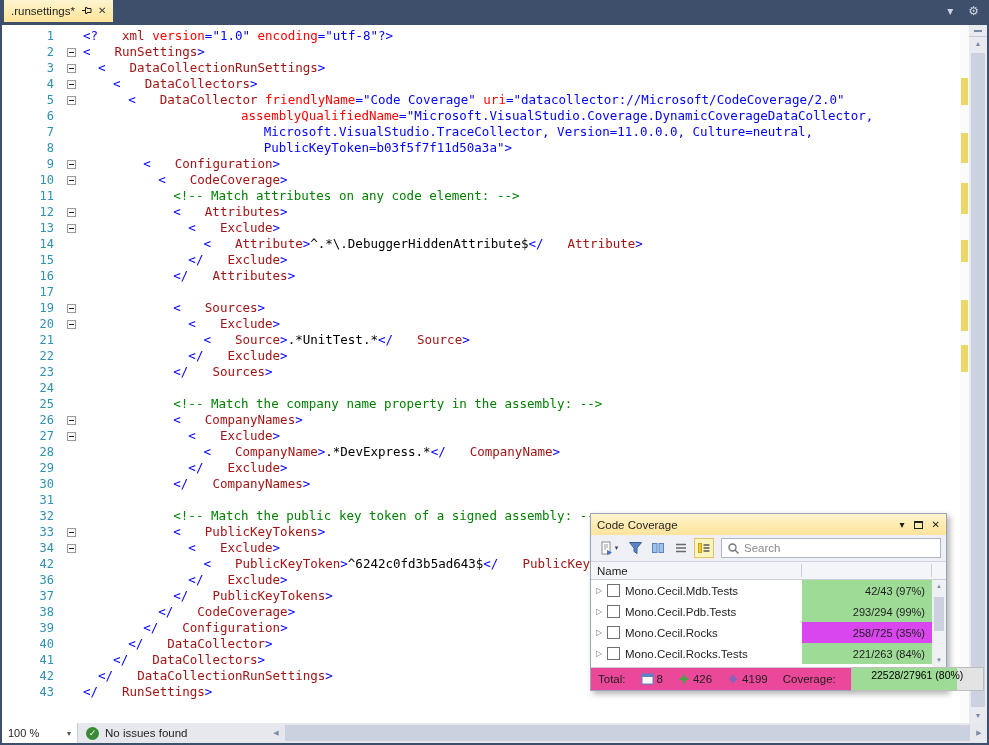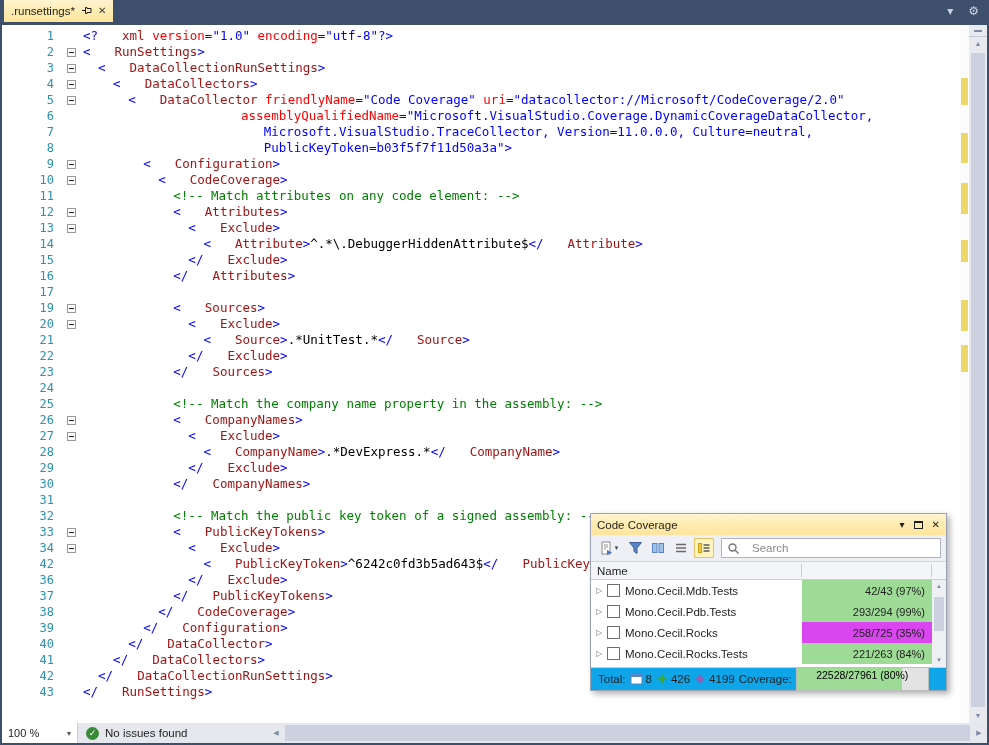--- a/index.html
+++ b/index.html
@@ -53,39 +53,39 @@
   .coverage-panel { position:absolute; left:588px; top:488px; width:357px; height:178px; background:#EEF0F6; border:1px solid #9AA4B5; box-shadow:3px 3px 6px rgba(0,0,0,0.3); display:flex; flex-direction:column; }
   .cv-title { height:21px; background:linear-gradient(#FFF4D1,#FFEBAE 55%,#FFE49C); display:flex; align-items:center; padding:0 6px; font-size:11.5px; color:#1E1E1E; }
   .cv-title-text { flex:1; }
   .cv-title-btns { display:flex; gap:9px; font-size:10px; color:#1E1E1E; align-items:center; }
   .cv-max { width:9px; height:8px; border:1px solid #1E1E1E; border-top-width:2px; display:inline-block; }
   .cv-toolbar { height:26px; display:flex; align-items:center; gap:3px; padding:0 5px; }
   .tbtn { width:20px; height:20px; display:flex; align-items:center; justify-content:center; }
   .tbtn.wide { width:26px; }
   .tbtn.pressed { background:#FDF4BF; border:1px solid #E5C365; }
   .tbtn .caret { font-size:7px; color:#444; margin-left:1px; }
-  .cv-search { margin-left:4px; flex:1; height:20px; background:#fff; border:1px solid #AEB4C2; display:flex; align-items:center; gap:12px; padding:0 5px; }
+  .cv-search { margin-left:4px; flex:1; height:20px; background:#fff; border:1px solid #AEB4C2; display:flex; align-items:center; gap:4px; padding:0 5px; }
   .cv-search-input { border:none; outline:none; flex:1; font-size:11.5px; font-family:"Liberation Sans",sans-serif; color:#333; background:transparent; }
   .cv-search-input::placeholder { color:#8A8A8A; }
   .cv-header { height:19px; background:#F4F5F9; border-top:1px solid #D0D4DE; border-bottom:1px solid #C9CDD8; display:flex; align-items:center; font-size:11.5px; color:#1E1E1E; padding-left:6px; position:relative; }
   .cv-header .div1 { position:absolute; right:144px; top:2px; bottom:2px; border-left:1px solid #C9CDD8; }
   .cv-header .div2 { position:absolute; right:14px; top:2px; bottom:2px; border-left:1px solid #C9CDD8; }
   .cv-rows { flex:1; background:#fff; position:relative; overflow:hidden; }
   .cv-row { height:21px; display:flex; align-items:center; padding-right:14px; }
   .cv-expander { width:16px; text-align:center; font-size:8px; color:#7A7A7A; flex:none; }
   .cv-checkbox { width:13px; height:13px; border:1px solid #707070; background:#fff; margin-right:5px; flex:none; }
   .cv-name { flex:1; font-size:11.5px; color:#1E1E1E; white-space:nowrap; overflow:hidden; }
   .cv-val { width:130px; height:21px; flex:none; display:flex; align-items:center; justify-content:flex-end; padding-right:7px; font-size:11px; color:#1E1E1E; }
   .lv-high { background:#9EDB97; }
   .lv-low { background:#d946ef; }
   .cv-scrollbar { position:absolute; right:0; top:0; bottom:0; width:14px; background:#EEF0F4; display:flex; flex-direction:column; }
   .cv-sb-btn { height:13px; text-align:center; font-size:6px; line-height:13px; color:#7C8AA5; }
   .cv-sb-track { flex:1; position:relative; }
   .cv-sb-thumb { position:absolute; left:2px; right:2px; top:4px; height:34px; background:#CBD1DE; }
-  .cv-footer { height:23px; background:#0ea5e9; border-top:1px solid #C9CDD8; display:flex; align-items:center; gap:4px; padding:0 7px; font-size:11.5px; color:#1E1E1E; }
+  .cv-footer { height:23px; background:#ec4899; border-top:1px solid #C9CDD8; display:flex; align-items:center; gap:15px; padding:0 7px; font-size:11.5px; color:#1E1E1E; }
   .f-item { display:flex; align-items:center; gap:3px; }
   .cv-bar { width:133px; height:24px; background:#E3E3E3; border:1px solid #BDBDBD; position:relative; flex:none; }
   .cv-bar-fill { position:absolute; left:0; top:0; bottom:0; background:#9EDB97; }
   .cv-bar-text { position:absolute; left:0; right:0; top:0; bottom:0; text-align:center; font-size:10.5px; line-height:14px; color:#000; }
 </style>
 </head>
 <body>
 
 <div class="vs-window">
 

